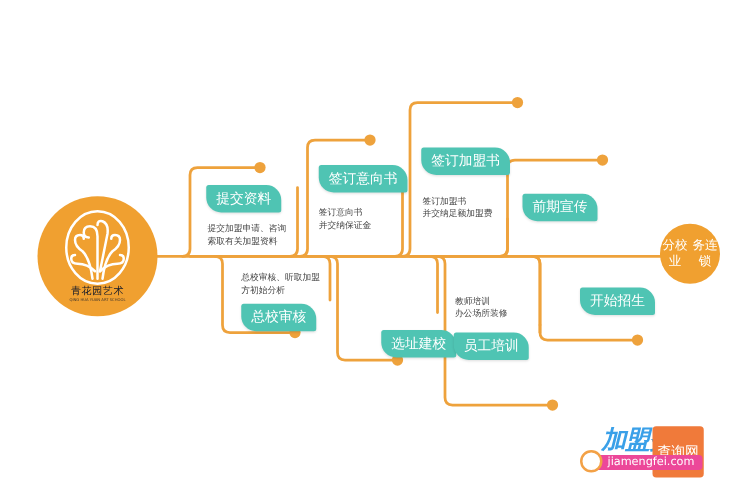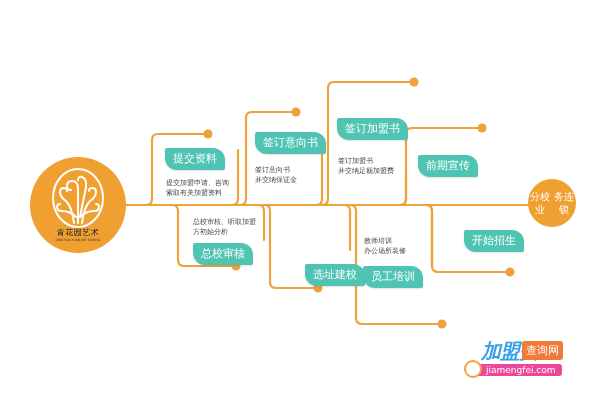--- a/index.html
+++ b/index.html
@@ -14,21 +14,21 @@
   .logo .sub { position:absolute; left:0; right:0; top:81px; text-align:center; font-size:3px; opacity:0.8; }
   .endnode { position:absolute; left:528px; top:179px; width:48px; height:48px; border-radius:50%;
              background:#f0a030; color:#fff; font-size:10px; line-height:13px; text-align:center;
              display:flex; align-items:center; justify-content:center; flex-direction:row; }
   .tag { position:absolute; background:#4fc4b3; color:#fff; font-size:11px; height:22px; line-height:22px;
          padding:0 8px; border-radius:2px 12px 2px 12px; white-space:nowrap;
          box-shadow:0 1px 2px rgba(0,0,0,0.12); }
   .desc { position:absolute; color:#444; font-size:7px; line-height:10px; white-space:nowrap; }
   .wm { position:absolute; left:462px; top:338px; width:110px; height:50px; }
   .wm .t1 { position:absolute; left:0; top:0; font-size:20px; font-weight:bold; color:#3aa0e8; font-style:italic; letter-spacing:-1px;margin-left:19px; }
-  .wm .t2 { position:absolute; left:60px; top:3px; background:#f07a3a; color:#fff; font-size:11px; padding:2px 4px; border-radius:3px; }
+  .wm .t2 { position:absolute; left:60px; top:3px; background:#f07a3a; color:#fff; font-size:11px; padding:13px 4px; border-radius:3px; }
   .wm .t3 { position:absolute; left:10px; top:26px; background:#ec4899; color:#fff; font-size:9px; padding:1px 6px 1px 14px; border-radius:3px; }
   .wm .glass { position:absolute; left:2px; top:22px; width:14px; height:14px; border-radius:50%;
                border:2px solid #f3a146; background:#fff; }
 </style>
 </head>
 <body>
 
 <div id="canvas">
 
   <svg class="lines" width="600" height="400" viewBox="0 0 600 400">

